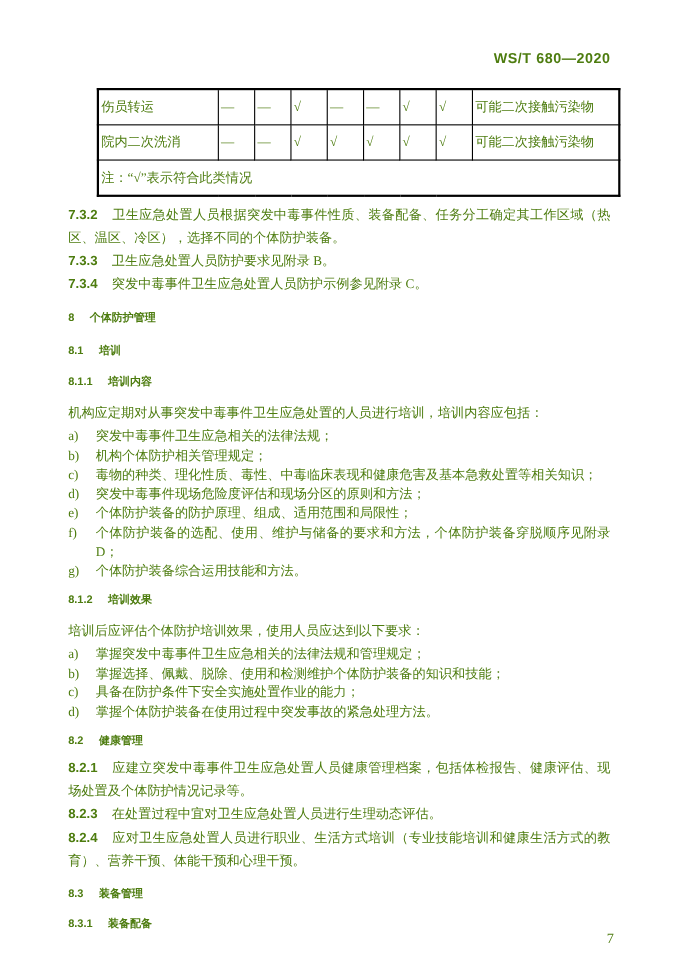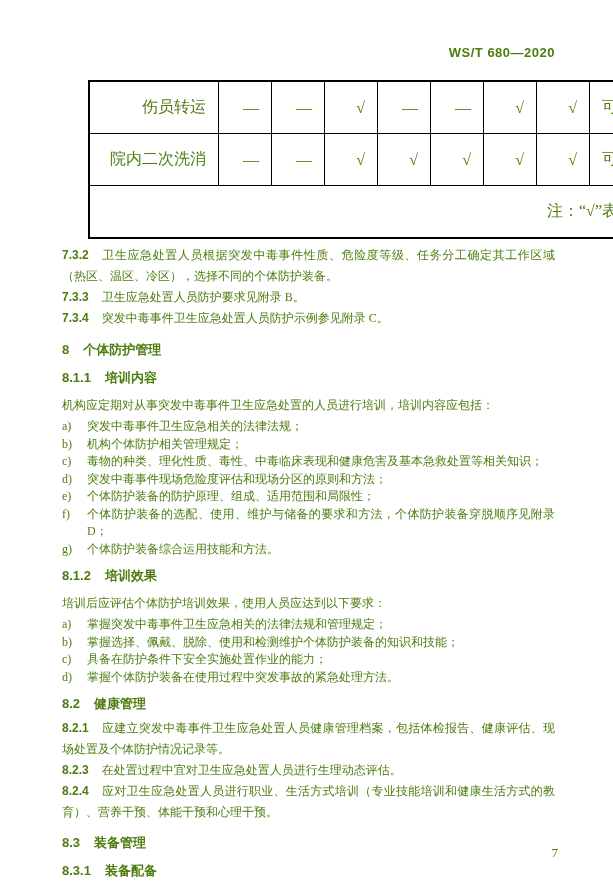--- a/index.html
+++ b/index.html
@@ -29,24 +29,24 @@
   
   table.cont-table {
     border-collapse: collapse;
     table-layout: fixed;
     margin: 20px 0 0 26px;
     width: 436px;
     border: 2px solid #000;
   }
   table.cont-table td {
     border: 1px solid #000;
-    padding: 12px;
-    font-size: 16px;
+    padding: 2px;
+    font-size: 12px;
     height: 27px;
-    text-align: right;
+    text-align: left;
     overflow: hidden;
     white-space: nowrap;
   }
   td.cell-label { text-align: left; padding-left: 8px; width: 104px; }
   td.cell-check { width: 28px; }
   td.cell-remark { width: 128px; font-size: 11.5px; font-family: Liberation Serif, serif; }
   td.cell-note {
     text-align: left;
     padding-left: 6px;
     height: 20px;
@@ -64,21 +64,21 @@
     font-family: "Liberation Sans", "DejaVu Sans", sans-serif;
     font-weight: bold;
     font-size: 12px;
     margin-right: 13px;
   }
 
   
   .heading {
     font-family: "Liberation Sans", "DejaVu Sans", sans-serif;
     font-weight: bold;
-    font-size: 13px;
+    font-size: 10px;
     line-height: 16px;
   }
   .hnum { margin-right: 14px; }
   .h-l1 { margin-top: 13px; }
   .h-l2 { margin-top: 14px; }
   .h-l3 { margin-top: 12px; }
 
   
   p.intro { margin: 9px 0 0 0; line-height: 21px; }
   .list { margin-top: 2px; }
@@ -130,26 +130,27 @@
           <td class="cell-check">√</td>
           <td class="cell-check">√</td>
           <td class="cell-remark">可能二次接触污染物</td>
         </tr>
         <tr>
           <td class="cell-note" colspan="9">注：“√”表示符合此类情况</td>
         </tr>
       </tbody>
     </table>
 
-    <p class="clause first"><span class="cnum">7.3.2</span><span>卫生应急处置人员根据突发中毒事件性质、危险度等级、任务分工确定其工作区域（热区、温区、冷区），选择不同的个体防护装备。</span></p>
+    <p class="clause first"><span class="cnum">7.3.2</span><span>卫生应急处置人员根据突发中毒事件性质、装备配备、任务分工确定其工作区域（热区、温区、冷区），选择不同的个体防护装备。</span></p>
     <p class="clause"><span class="cnum">7.3.3</span><span>卫生应急处置人员防护要求见附录 B。</span></p>
     <p class="clause"><span class="cnum">7.3.4</span><span>突发中毒事件卫生应急处置人员防护示例参见附录 C。</span></p>
 
     <div class="heading h-l1"><span class="hnum">8</span><span>个体防护管理</span></div>
 
+    <div class="heading h-l2"><span class="hnum">8.1</span><span>培训</span></div>
 
     <div class="heading h-l3"><span class="hnum">8.1.1</span><span>培训内容</span></div>
 
     <p class="intro">机构应定期对从事突发中毒事件卫生应急处置的人员进行培训，培训内容应包括：</p>
 
     <div class="list">
       <div class="li">
           <span class="li-label">a)</span>
           <span class="li-text">突发中毒事件卫生应急相关的法律法规；</span>
         </div>

